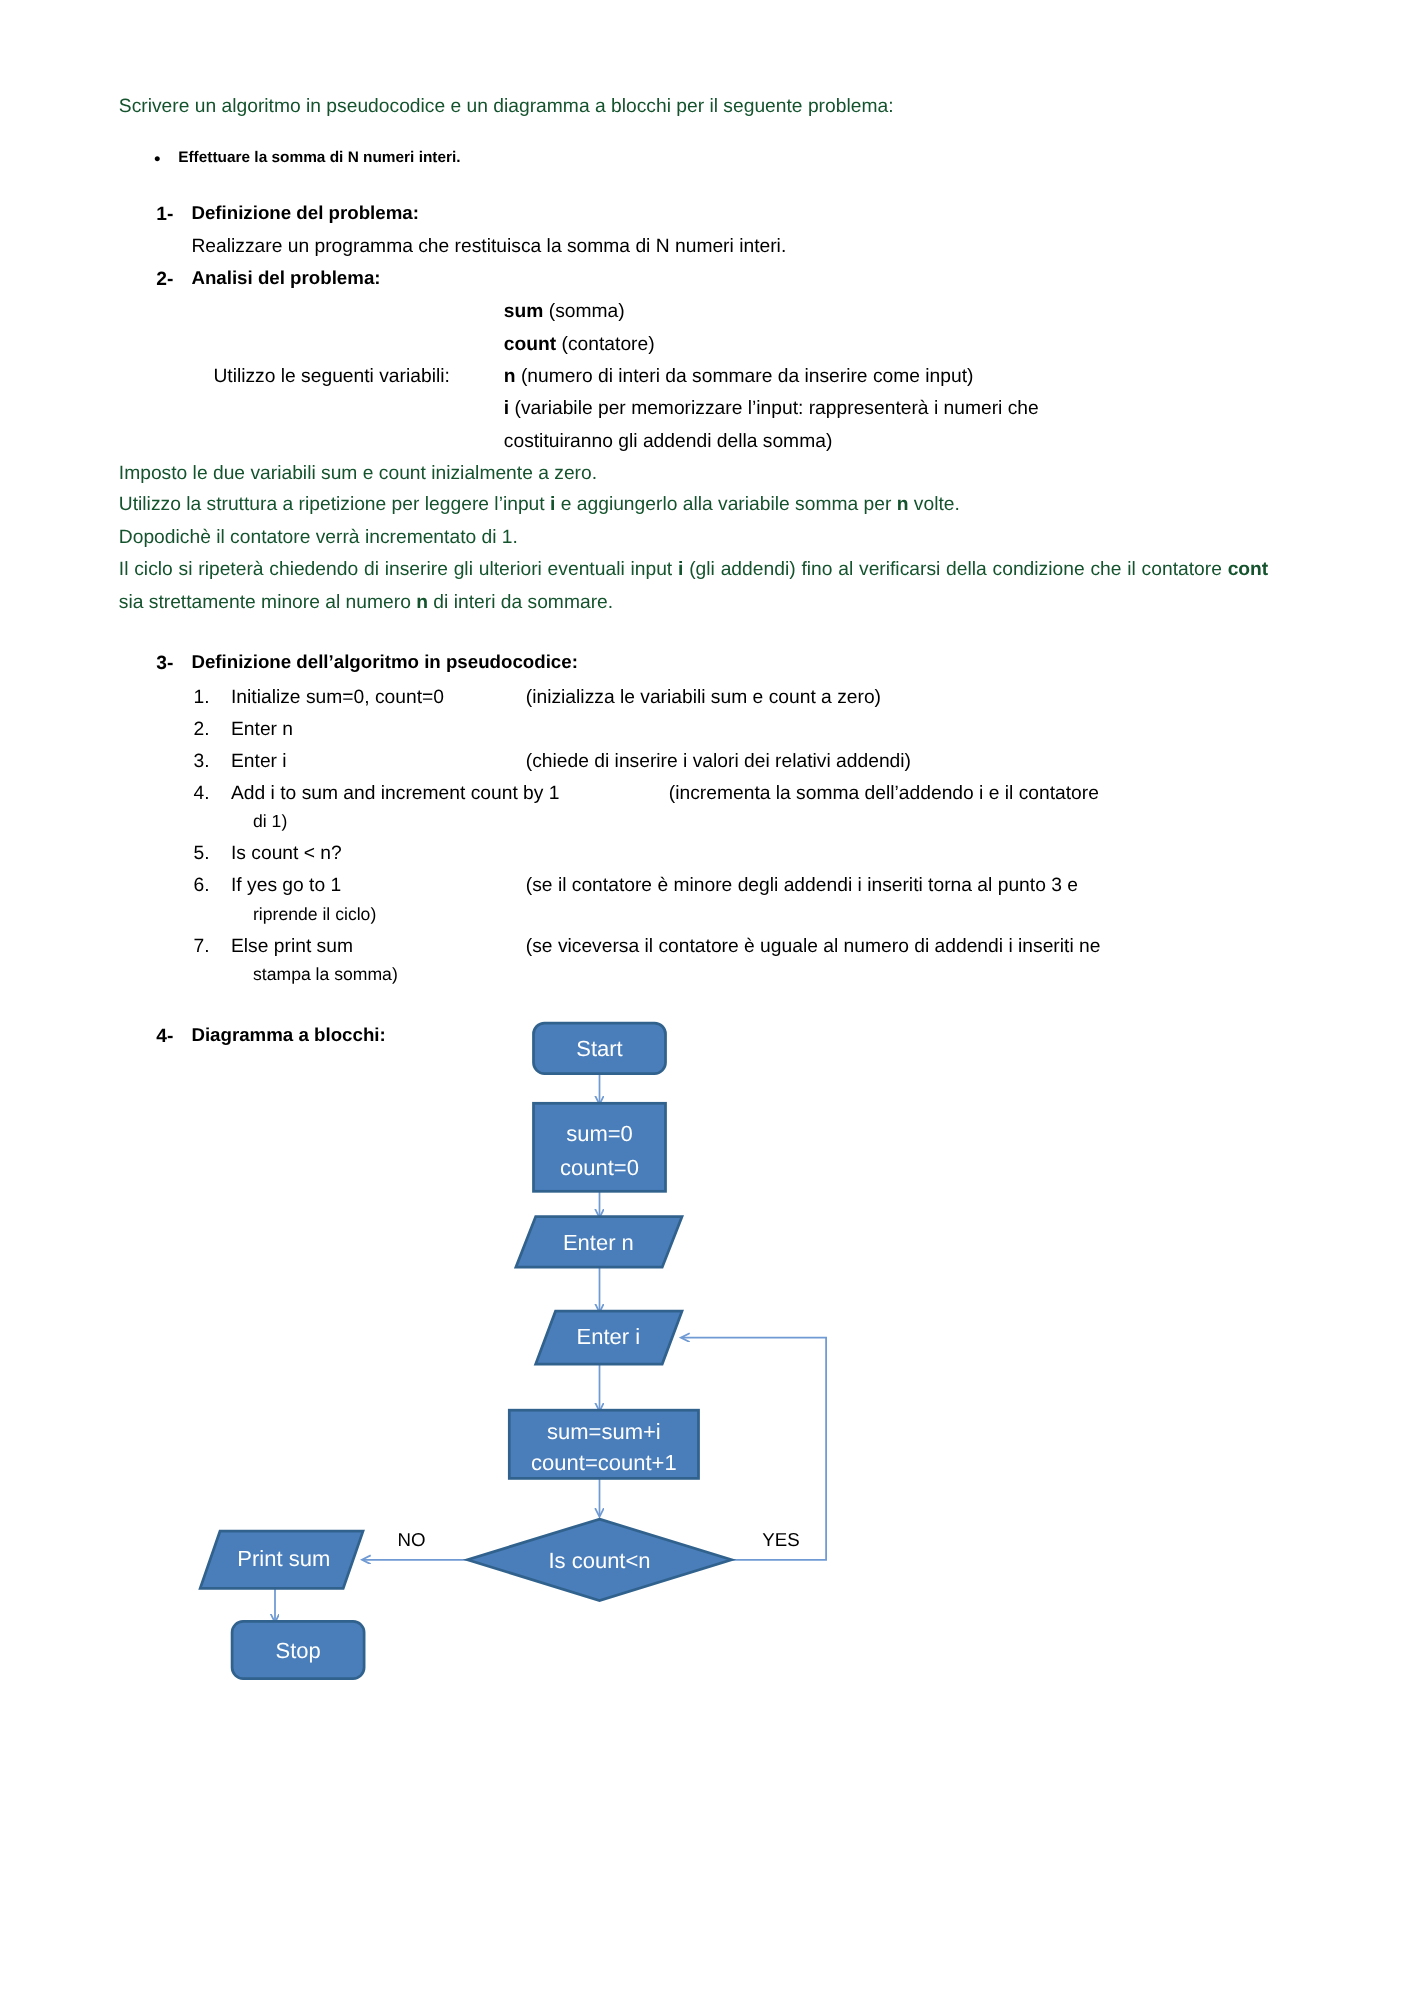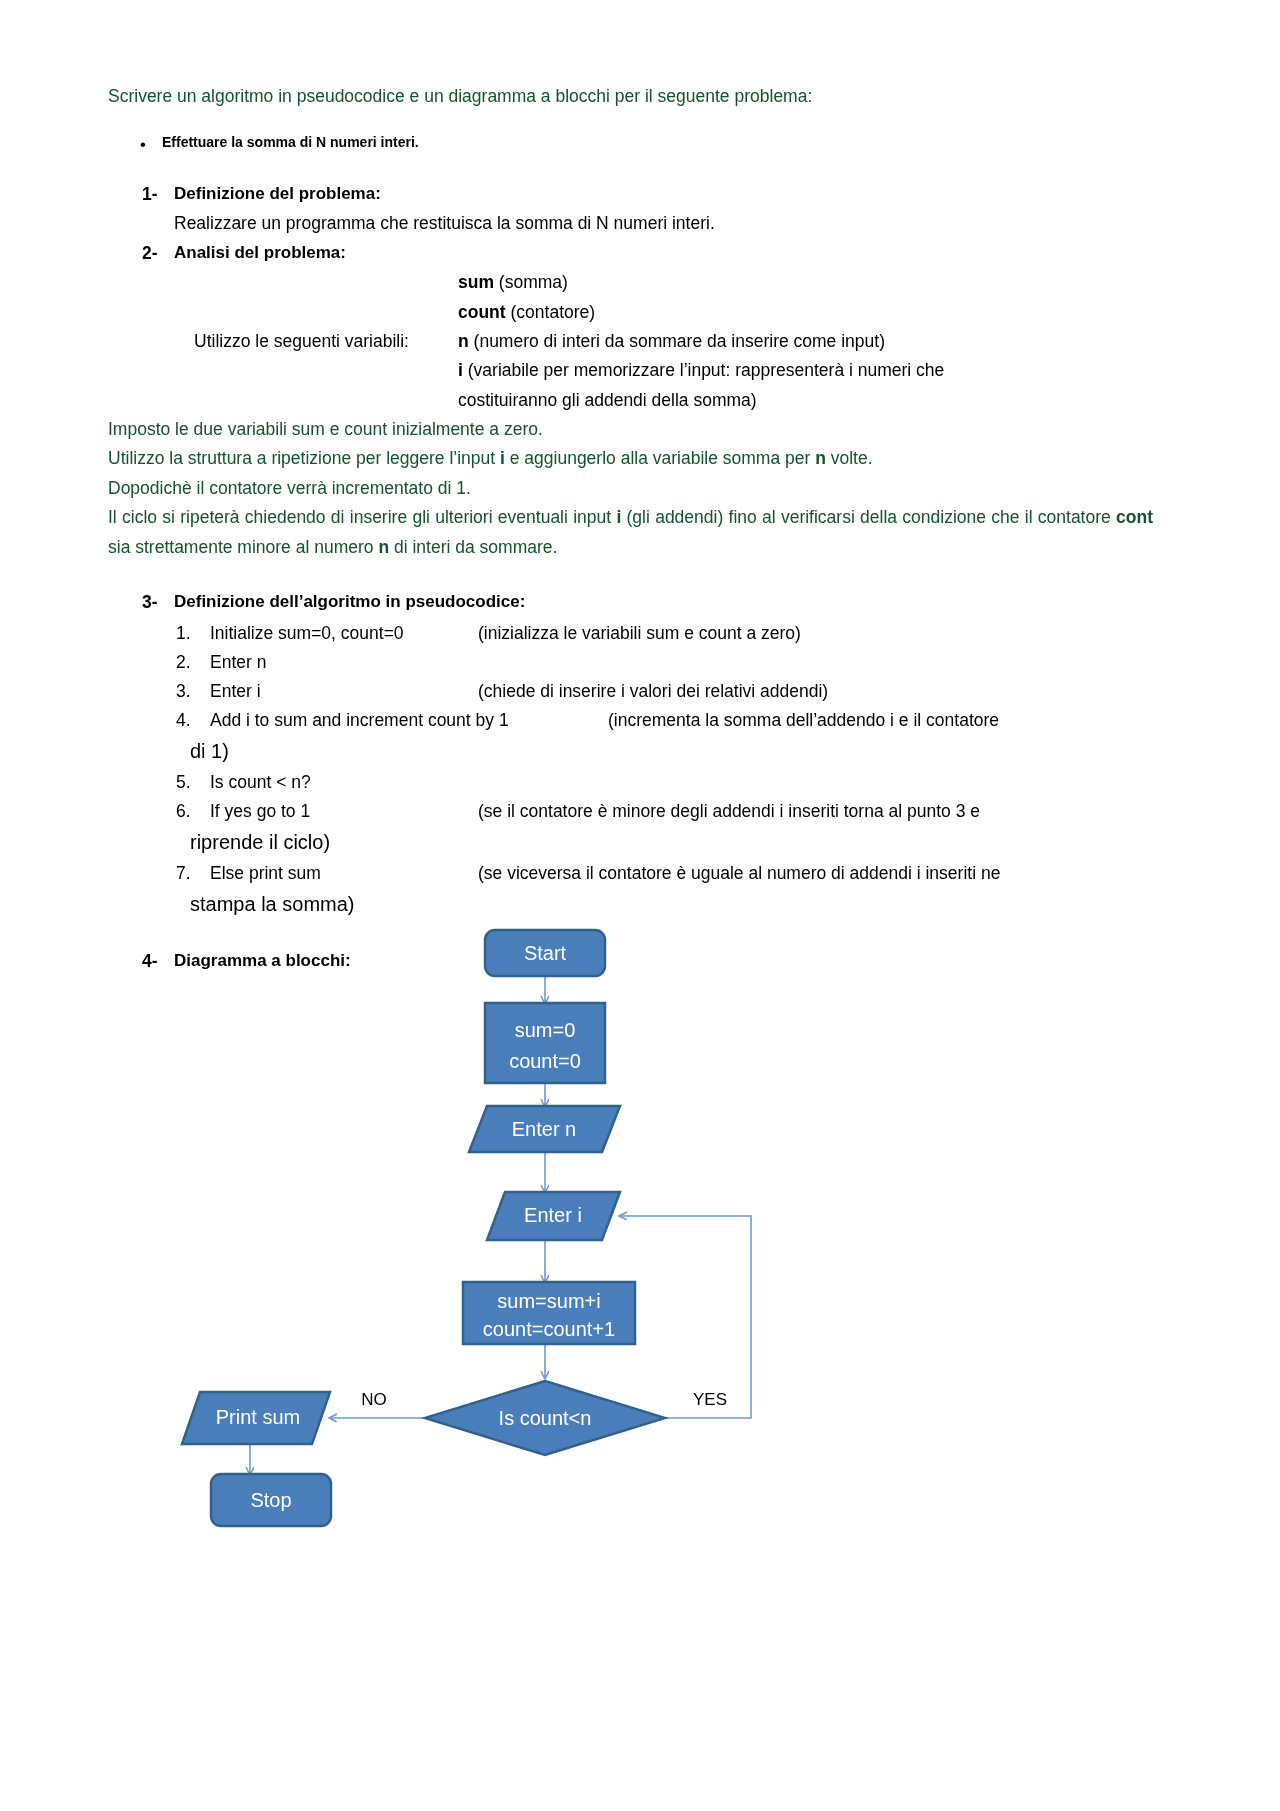--- a/index.html
+++ b/index.html
@@ -111,21 +111,21 @@
   .pc-list { margin-left: 68px; margin-top: 2px; }
   .pc-row {
     display: flex;
     align-items: flex-start;
     font-size: 17.5px;
     line-height: 1.65;
   }
   .pc-num { flex: 0 0 34px; }
   .pc-code { flex: 0 0 auto; }
   .pc-desc { flex: 0 0 auto; }
-  .pc-cont { margin-left: 14px; font-size: 20px; line-height: 1.65; }
+  .pc-cont { margin-left: 54px; font-size: 16px; line-height: 1.65; }
 
   
   .flow {
     position: absolute;
     left: 0;
     top: 0;
     width: 1280px;
     height: 1287px;
     pointer-events: none;
   }

